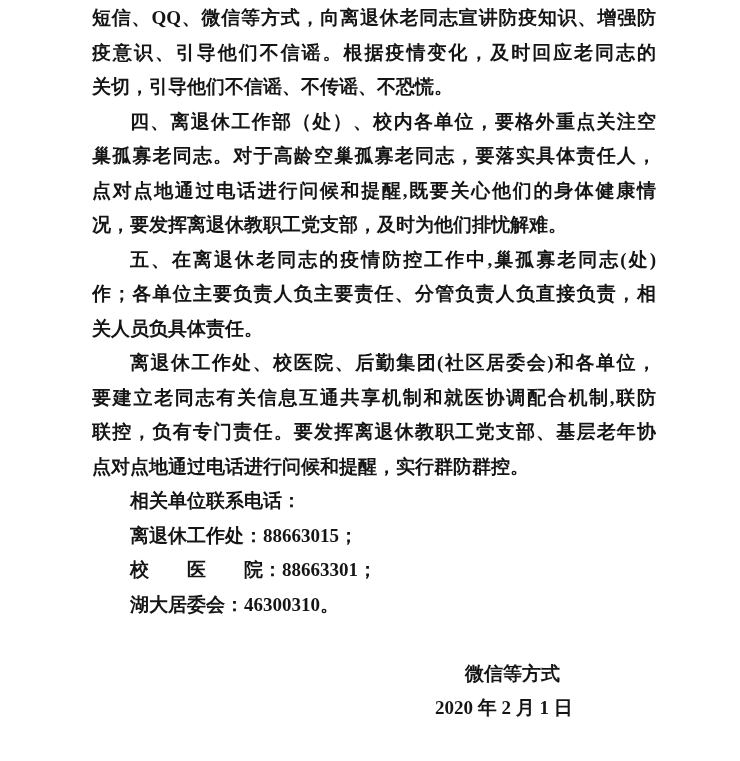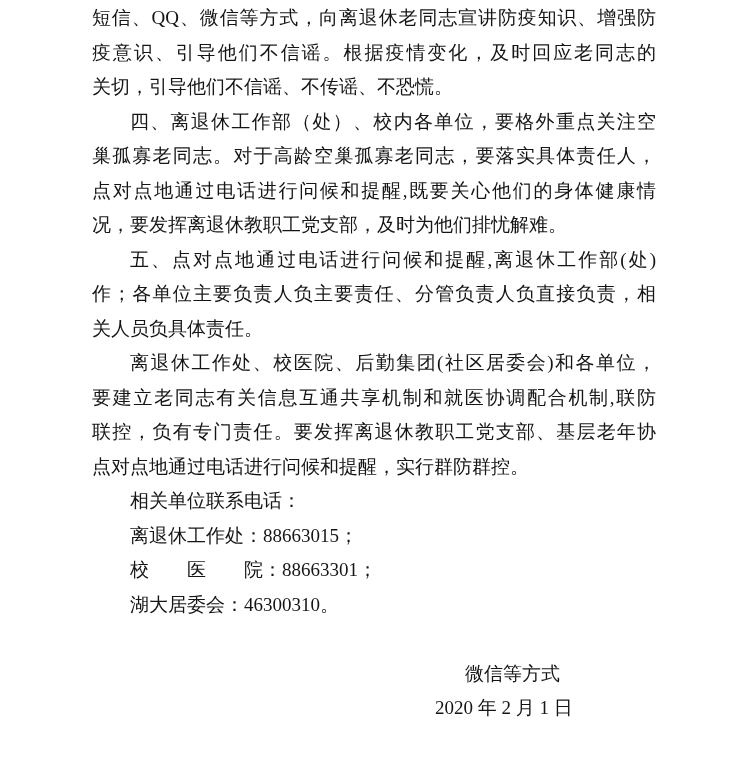--- a/index.html
+++ b/index.html
@@ -13,21 +13,21 @@
     height: 761px;
     background: #ffffff;
     overflow: hidden;
   }
   .doc {
     box-sizing: border-box;
     padding: 1px 84px 0 92px;
     font-family: "Liberation Serif", "DejaVu Serif", serif;
     font-size: 19px;
     color: #151515;
-    font-weight: 400;
+    font-weight: 700;
   }
   .line {
     height: 34.5px;
     line-height: 34.5px;
     overflow: hidden;
   }
   
   .j {
     text-align: justify;
     text-align-last: justify;
@@ -52,21 +52,21 @@
 
     <div class="line j">短信、QQ、微信等方式，向离退休老同志宣讲防疫知识、增强防</div>
     <div class="line j">疫意识、引导他们不信谣。根据疫情变化，及时回应老同志的</div>
     <div class="line">关切，引导他们不信谣、不传谣、不恐慌。</div>
 
     <div class="line j i">四、离退休工作部（处）、校内各单位，要格外重点关注空</div>
     <div class="line j">巢孤寡老同志。对于高龄空巢孤寡老同志，要落实具体责任人，</div>
     <div class="line j">点对点地通过电话进行问候和提醒,既要关心他们的身体健康情</div>
     <div class="line">况，要发挥离退休教职工党支部，及时为他们排忧解难。</div>
 
-    <div class="line j i">五、点对点地通过电话进行问候和提醒,离退休工作部(处)</div>
+    <div class="line j i">五、在离退休老同志的疫情防控工作中,巢孤寡老同志(处)</div>
     <div class="line j">作；各单位主要负责人负主要责任、分管负责人负直接负责，相</div>
     <div class="line">关人员负具体责任。</div>
 
     <div class="line j i">离退休工作处、校医院、后勤集团(社区居委会)和各单位，</div>
     <div class="line j">要建立老同志有关信息互通共享机制和就医协调配合机制,联防</div>
     <div class="line j">联控，负有专门责任。要发挥离退休教职工党支部、基层老年协</div>
     <div class="line">点对点地通过电话进行问候和提醒，实行群防群控。</div>
 
     <div class="line i">相关单位联系电话：</div>
     <div class="line i">离退休工作处：88663015；</div>

